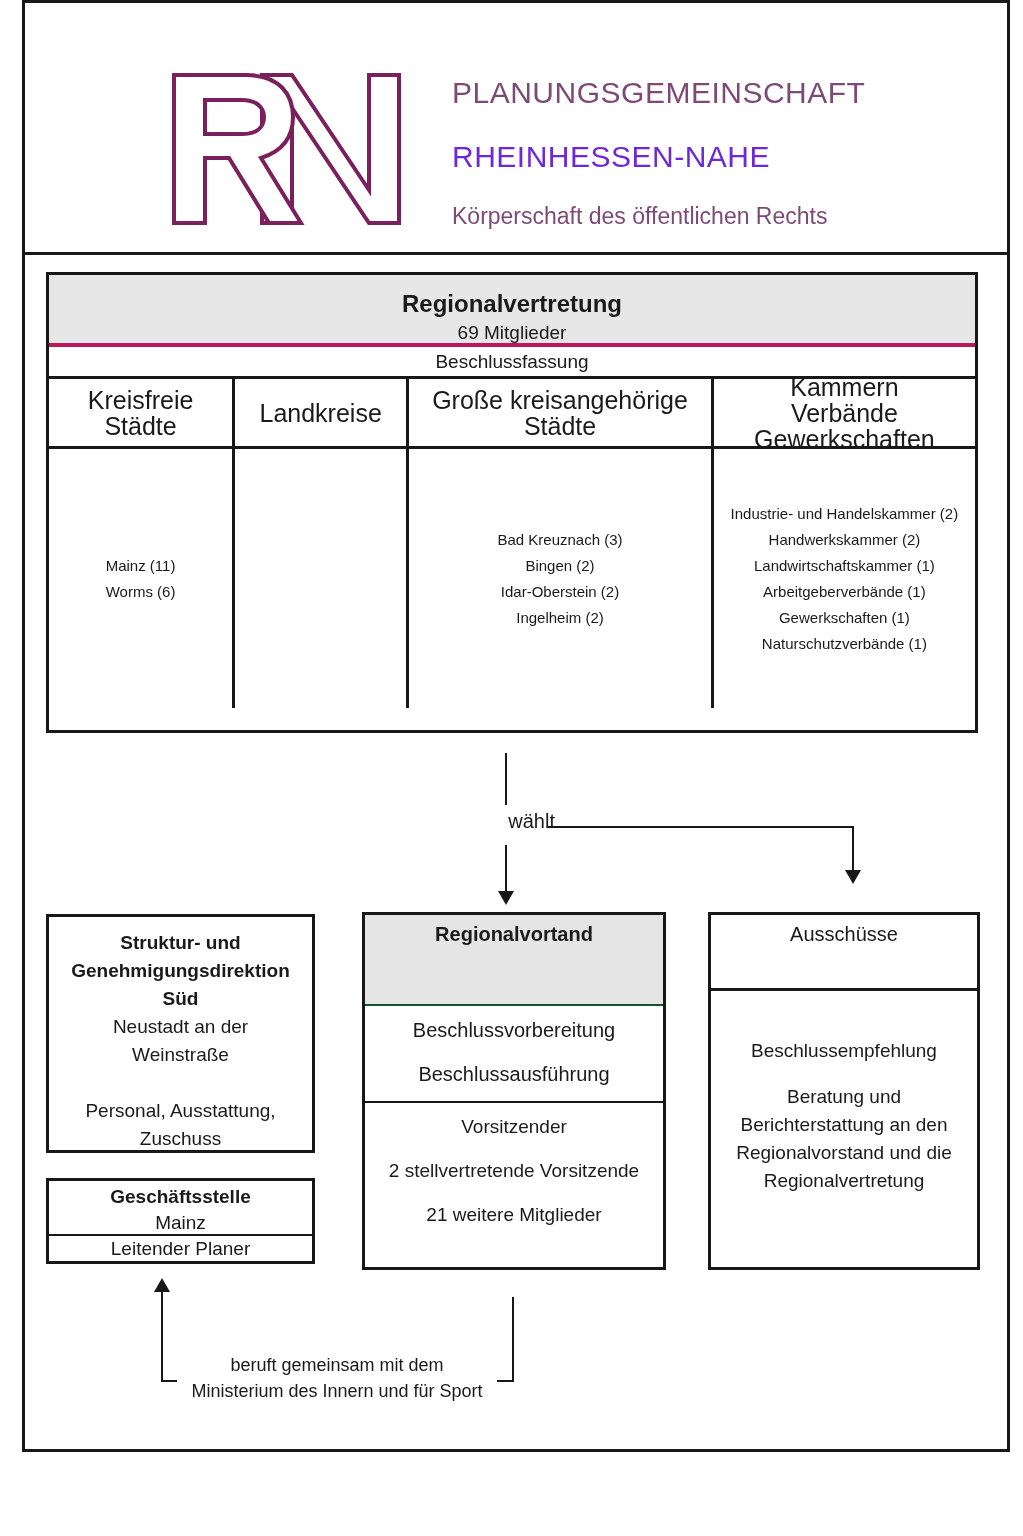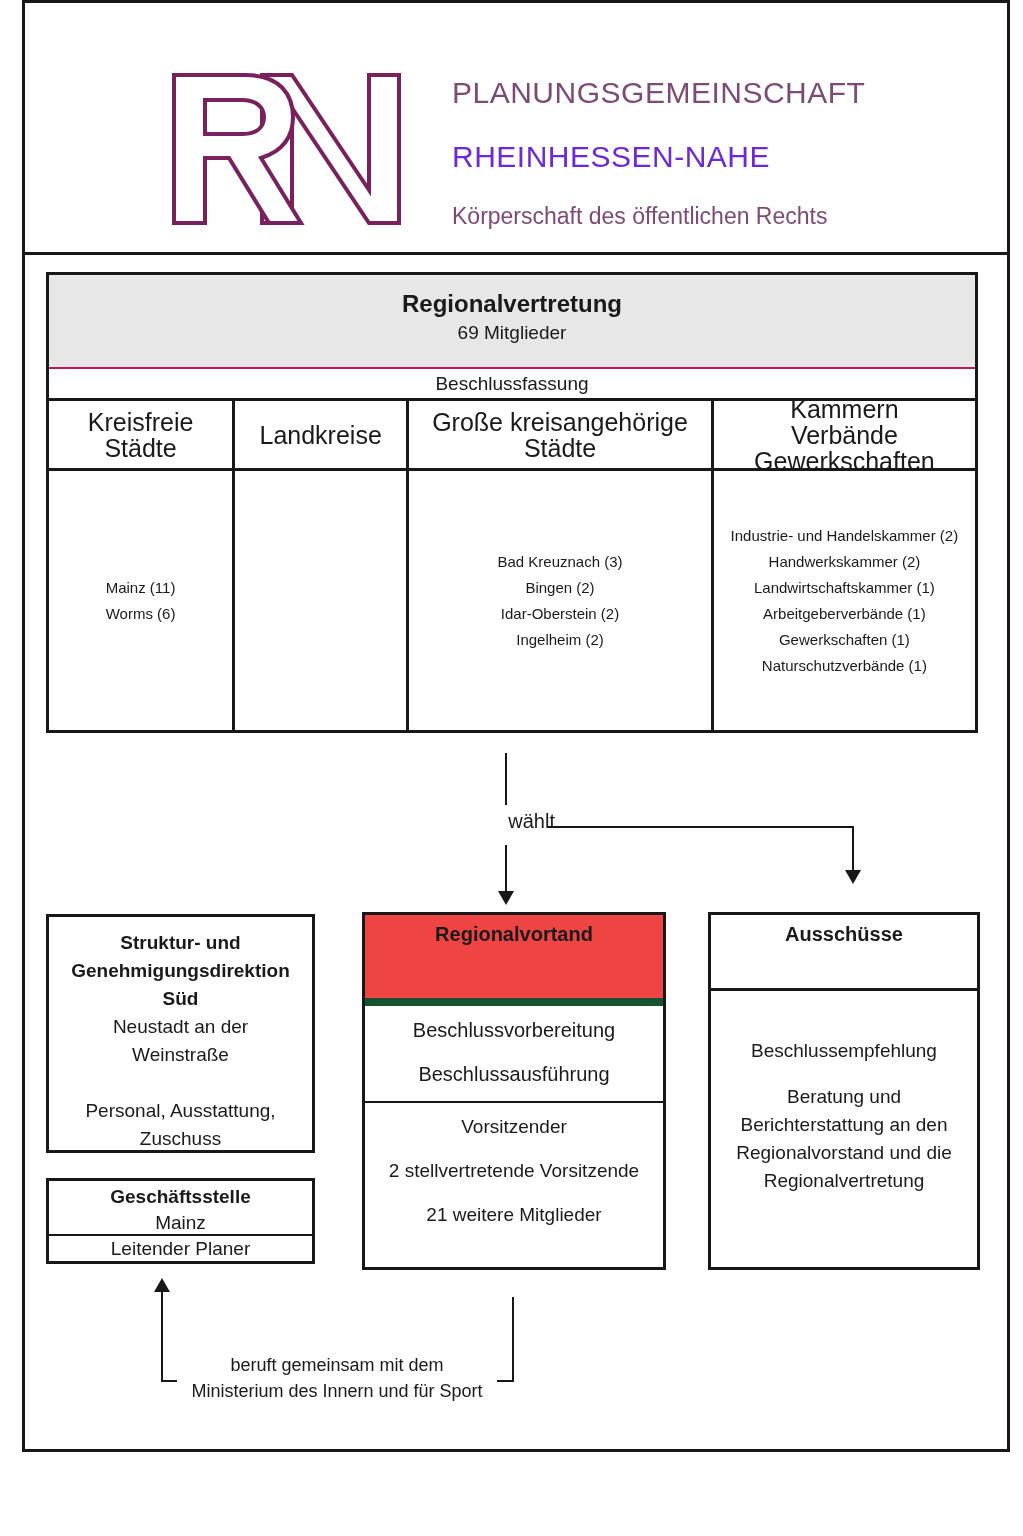--- a/index.html
+++ b/index.html
@@ -38,22 +38,22 @@
   }
   
   .rv-table {
     position:absolute; left:46px; top:272px;
     width:932px; height:461px;
     border:3px solid #181818;
     background:#ffffff;
     text-align:center;
   }
   .rv-head {
-    height:94px; background:#e8e7e7;
-    border-bottom:2px solid #be185d;
+    height:72px; background:#e8e7e7;
+    border-bottom:4px solid #be185d;
     padding-top:13px;
   }
   .rv-title { font-size:24px; font-weight:bold; line-height:32px; }
   .rv-members { font-size:19px; line-height:26px; }
   .rv-function {
     height:32px; border-bottom:3px solid #181818;
     font-size:19px; line-height:29px;
   }
   .rv-cols { display:flex; height:329px; }
   .rv-col { border-right:3px solid #181818; display:flex; flex-direction:column; }
@@ -100,33 +100,33 @@
   .sgd-title { font-weight:bold; font-size:19px; line-height:28px; }
   .sgd-location { font-size:19px; line-height:28px; }
   .sgd-tasks { font-size:19px; line-height:28px; margin-top:28px; }
   .gs-box { left:46px; top:1178px; width:269px; height:86px; }
   .gs-top { height:55px; border-bottom:2px solid #181818; padding-top:3px; }
   .gs-title { font-weight:bold; font-size:19px; line-height:26px; }
   .gs-location { font-size:19px; line-height:25px; }
   .gs-role { font-size:19px; line-height:26px; }
   .rvst-box { left:362px; top:912px; width:304px; height:358px; }
   .rvst-head {
-    height:91px; background:#ef4444; border-bottom:8px solid #14532d;
+    height:91px; background:#e5e5e5; border-bottom:2px solid #14532d;
     padding-top:8px; font-weight:bold; font-size:20px;
   }
   .rvst-functions { height:97px; border-bottom:2px solid #181818; font-size:20px; }
   .rvst-functions .l1 { padding-top:12px; line-height:24px; }
   .rvst-functions .l2 { margin-top:20px; line-height:24px; }
   .rvst-comp { font-size:19px; }
   .rvst-comp .l1 { padding-top:12px; line-height:24px; }
   .rvst-comp .l2, .rvst-comp .l3 { margin-top:20px; line-height:24px; }
   .aus-box { left:708px; top:912px; width:272px; height:358px; }
   .aus-head {
     height:76px; border-bottom:3px solid #181818;
-    padding-top:8px; font-weight:bold; font-size:20px;
+    padding-top:8px; font-weight:normal; font-size:20px;
   }
   .aus-body { padding:46px 12px 0 12px; font-size:19px; line-height:28px; }
   .aus-desc { margin-top:18px; }
 </style>
 </head>
 <body>
 
 <div class="page">
 
   <div class="outer-frame"></div>

